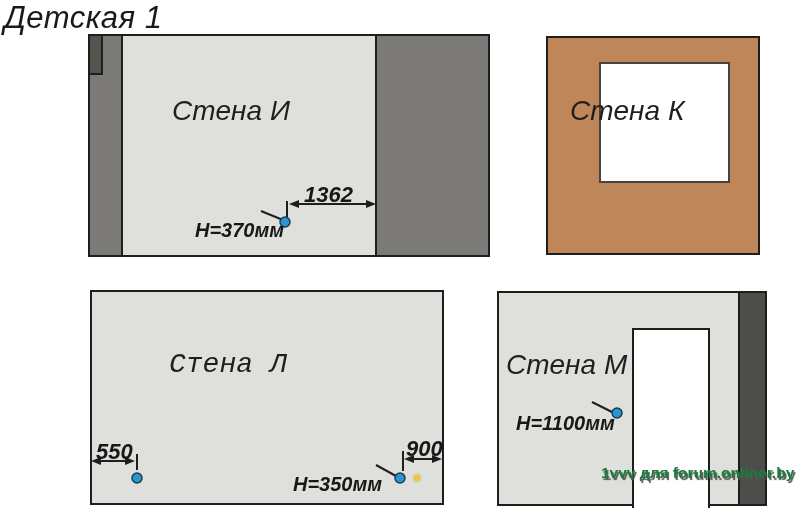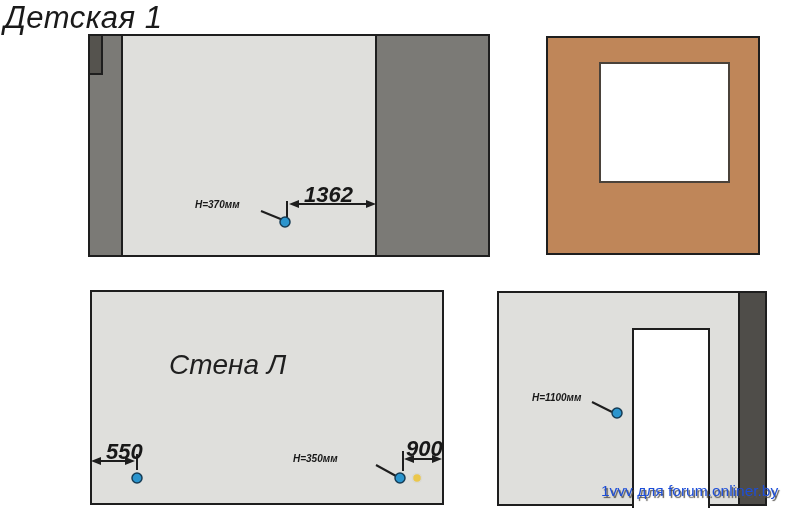--- a/index.html
+++ b/index.html
@@ -51,74 +51,77 @@
     position: absolute; right: 0; top: 0; width: 27px; height: 100%;
     background: #4f4d49; border-left: 2px solid #1e1e1e;
   }
   .wall-label {
     position: absolute;
     font-size: 28px; font-style: italic; color: #1f1f1f;
     line-height: 1; white-space: nowrap; z-index: 4;
   }
   .lbl-i { left: 172px; top: 97px; }
   .lbl-k { left: 570px; top: 97px; }
-  .lbl-l { left: 169px; top: 351px; }
+  .lbl-l { left: 169px; top: 351px; font-family: Liberation Mono, monospace; }
   .lbl-m { left: 506px; top: 351px; }
   .dim-label {
     position: absolute;
     font-size: 22px; font-style: italic; font-weight: 700;
     color: #181818; line-height: 1; white-space: nowrap; z-index: 6;
   }
   .dim-1075 { left: 304px; top: 184px; }
-  .dim-550  { left: 106px;  top: 441px; }
+  .dim-550  { left: 96px;  top: 441px; }
   .dim-540  { left: 406px; top: 438px; }
   .h-label {
     position: absolute;
-    font-size: 10px; font-style: italic; font-weight: 700;
-    color: #181818; line-height: 1; white-space: nowrap; z-index: 6;
+    font-size: 20px; font-style: italic; font-weight: 700;
+    color: #181818; line-height: 1; white-space: nowrap; z-index: 6; margin-top: 20px;
   }
   .h-370  { left: 195px; top: 200px; }
   .h-350  { left: 293px; top: 454px; }
-  .h-1100 { left: 532px; top: 393px; }
+  .h-1100 { left: 516px; top: 393px; }
   .overlay {
     position: absolute; left: 0; top: 0; z-index: 5;
     pointer-events: none;
   }
   .watermark {
-    position: absolute; left: 601px; top: 483px;
-    font-size: 15.5px; font-weight: 400; line-height: 1;
-    color: #1d4ed8;
+    position: absolute; left: 601px; top: 465px;
+    font-size: 15.5px; font-weight: 700; line-height: 1;
+    color: #15803d;
     text-shadow: 1.5px 1.5px 1px #55524e;
     white-space: nowrap; z-index: 9;
   }
 </style>
 </head>
 <body>
 
 <div class="canvas">
 
   <div class="title">Детская 1</div>
 
   <div class="wall wall-i">
     <div class="wall-i-left-strip"></div>
     <div class="wall-i-dark-box"></div>
     <div class="wall-i-right"></div>
   </div>
+  <div class="wall-label lbl-i">Стена И</div>
 
   <div class="wall wall-k">
     <div class="wall-k-window"></div>
   </div>
+  <div class="wall-label lbl-k">Стена К</div>
 
   <div class="wall wall-l"></div>
   <div class="wall-label lbl-l">Стена Л</div>
 
   <div class="wall wall-m">
     <div class="wall-m-door"></div>
     <div class="wall-m-right-strip"></div>
   </div>
+  <div class="wall-label lbl-m">Стена М</div>
 
   <div class="h-label h-370">H=370мм</div>
   <div class="dim-label dim-1075">1362</div>
   <div class="dim-label dim-550">550</div>
   <div class="h-label h-350">H=350мм</div>
   <div class="dim-label dim-540">900</div>
   <div class="h-label h-1100">H=1100мм</div>
 
   <svg class="overlay" width="800" height="510" viewBox="0 0 800 510">
 

